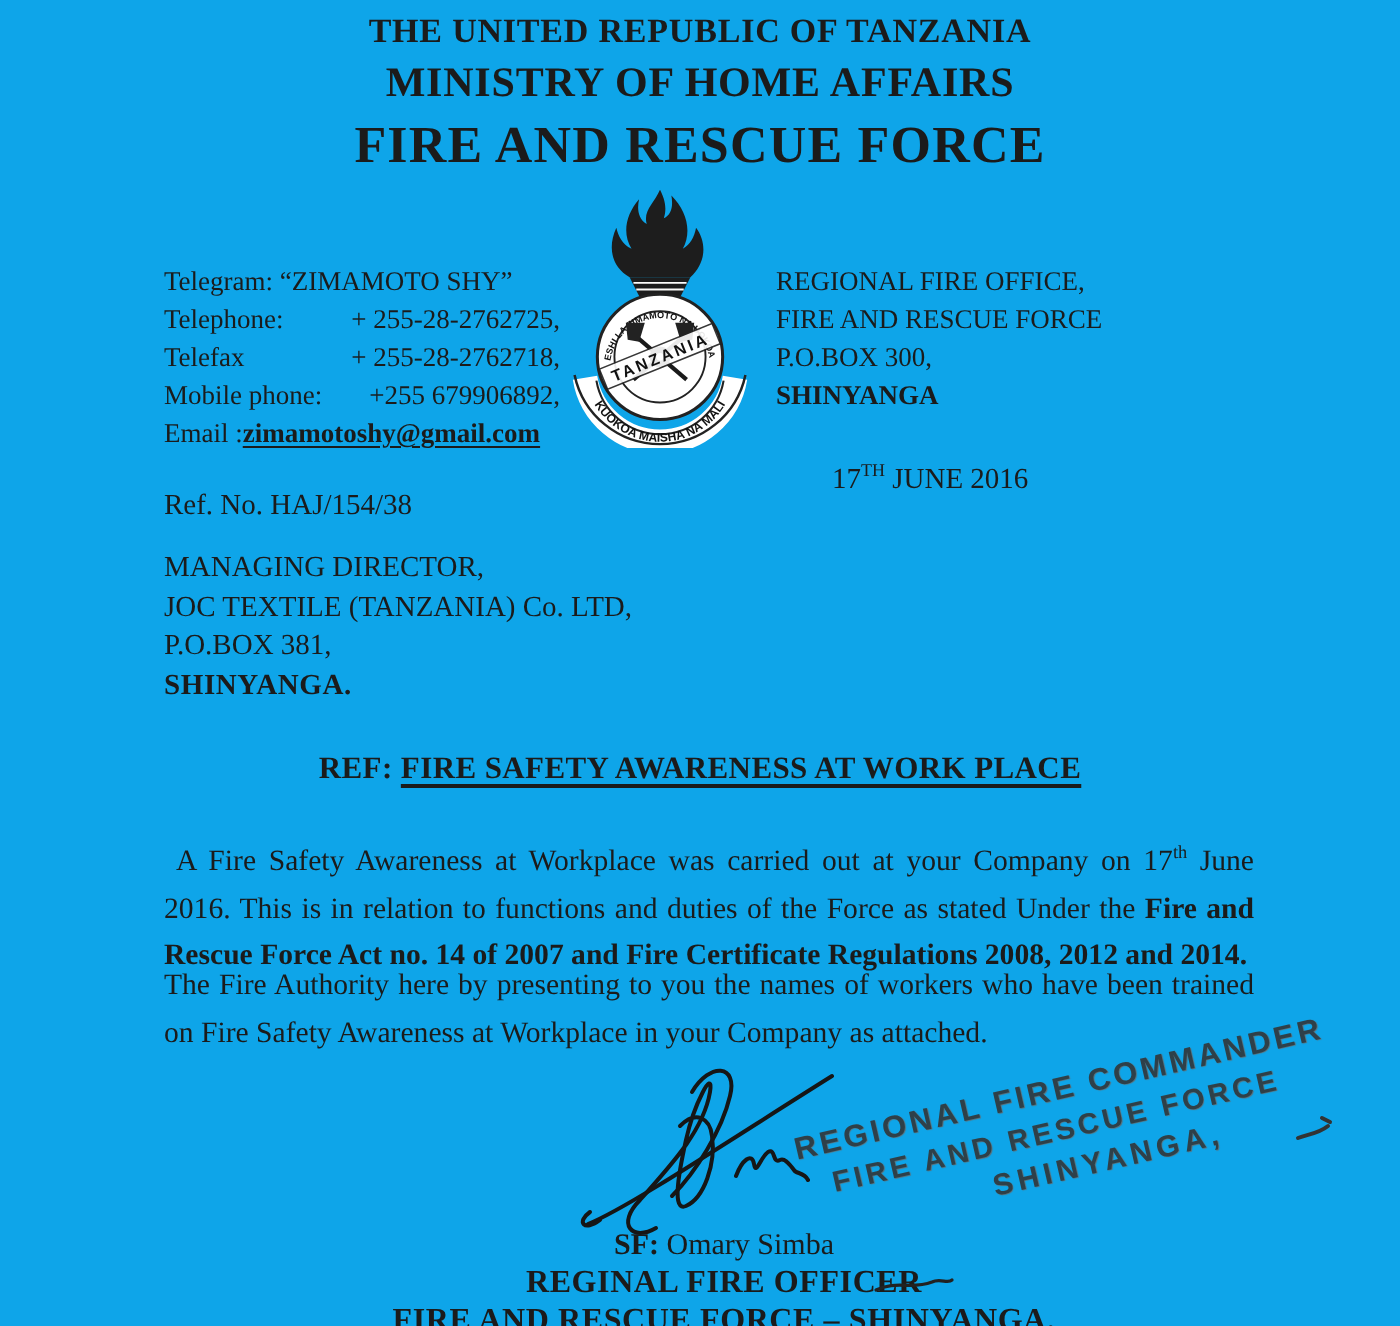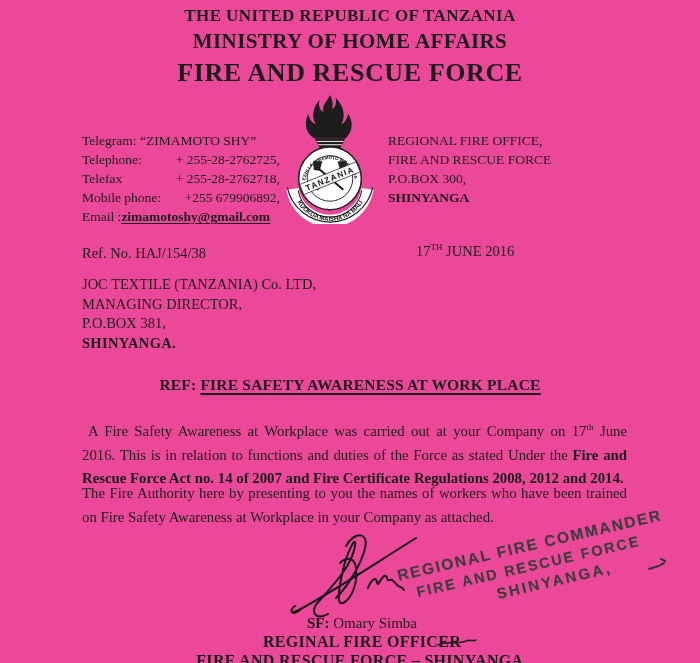--- a/index.html
+++ b/index.html
@@ -1,35 +1,35 @@
 <!DOCTYPE html>
 <html><head>
 <meta charset="utf-8">
 <style>
   html,body{margin:0;padding:0;background:#ffffff;}
   .page{
-    position:relative;width:700px;height:663px;background:#ec4899;
+    position:relative;width:700px;height:663px;background:#0ea5e9;
     font-family:"Liberation Serif", serif;color:#1b1b1b;overflow:hidden;
   }
   
   .hdr{position:absolute;top:6px;left:0;right:0;text-align:center;}
   .hdr-l1{font-size:17px;font-weight:bold;letter-spacing:.4px;}
   .hdr-l2{font-size:21px;font-weight:bold;margin-top:3px;letter-spacing:.4px;}
   .hdr-l3{font-size:26px;font-weight:bold;margin-top:4px;letter-spacing:.6px;}
   
   .contact{position:absolute;left:82px;top:131px;width:198px;font-size:13.5px;line-height:19px;}
   .c-row{display:flex;}
   .c-val{margin-left:auto;}
   .email-val{font-weight:bold;text-decoration:underline;text-underline-offset:2px;text-align:right;}
   .office{position:absolute;left:388px;top:131px;font-size:13.5px;line-height:19px;}
   .office .b{font-weight:bold;}
   .emblem{position:absolute;left:272px;top:93px;}
   
   .refno{position:absolute;left:82px;top:245px;font-size:14.5px;}
-  .date{position:absolute;left:416px;top:243px;font-size:14.5px;}
+  .date{position:absolute;left:416px;top:232px;font-size:14.5px;}
   sup{font-size:.62em;vertical-align:super;line-height:0;}
   
   .addr{position:absolute;left:82px;top:275px;font-size:14.5px;line-height:19.5px;}
   .addr .b{font-weight:bold;letter-spacing:.3px;}
   
   .subject{position:absolute;left:0;right:0;top:376px;text-align:center;
     font-size:15.5px;font-weight:bold;letter-spacing:.2px;}
   .subject .u{text-decoration:underline;text-decoration-thickness:1.5px;text-underline-offset:3px;}
   
   .para{position:absolute;left:82px;width:545px;font-size:14.8px;line-height:23.5px;text-align:justify;}
@@ -138,22 +138,22 @@
     <div>REGIONAL FIRE OFFICE,</div>
     <div>FIRE AND RESCUE FORCE</div>
     <div>P.O.BOX 300,</div>
     <div class="b">SHINYANGA</div>
   </div>
 
   <div class="refno">Ref. No. HAJ/154/38</div>
   <div class="date"><span>17</span><sup>TH</sup><span> JUNE 2016</span></div>
 
   <div class="addr">
+    <div>MANAGING DIRECTOR,</div>
     <div>JOC TEXTILE (TANZANIA) Co. LTD,</div>
-    <div>MANAGING DIRECTOR,</div>
     <div>P.O.BOX 381,</div>
     <div class="b">SHINYANGA.</div>
   </div>
 
   <div class="subject">
     <span>REF: </span><span class="u">FIRE SAFETY AWARENESS AT WORK PLACE</span>
   </div>
 
   <div class="para p1">
     <span>A Fire Safety Awareness at Workplace was carried out at your Company on 17</span><sup>th</sup><span> June 2016. This is in relation to functions and duties of the Force as stated Under the </span><span class="b">Fire and Rescue Force Act no. 14 of 2007 and Fire Certificate Regulations 2008, 2012 and 2014.</span>

